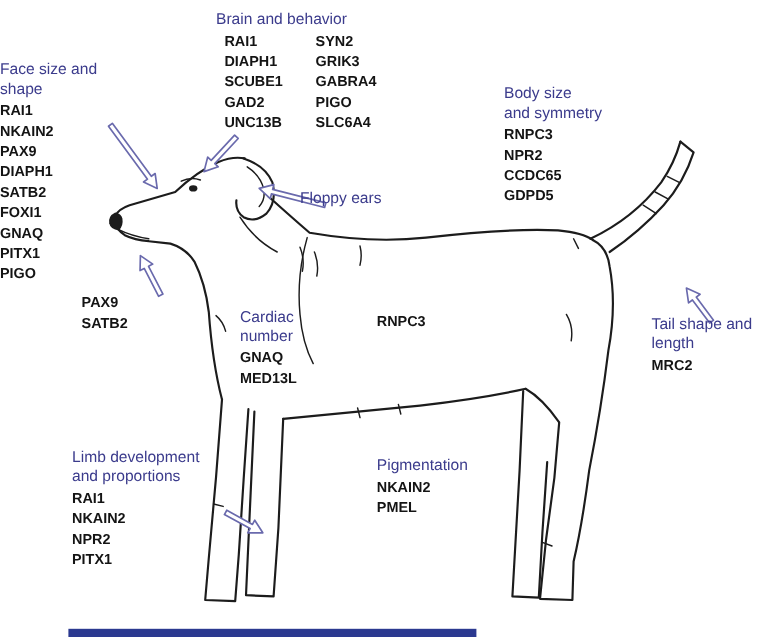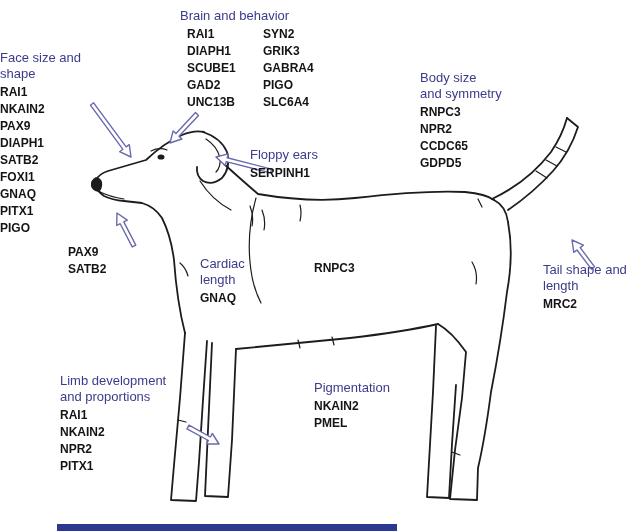--- a/index.html
+++ b/index.html
@@ -109,25 +109,22 @@
       <div class="genes">
           <div class="gene">SYN2</div>
           <div class="gene">GRIK3</div>
           <div class="gene">GABRA4</div>
           <div class="gene">PIGO</div>
           <div class="gene">SLC6A4</div>
         </div>
     </div>
   </div>
 
-  <div class="group" style="left:250px;top:147px;width:115px">
+  <div class="group" style="left:250px;top:157px;width:115px">
     <div class="heading">Floppy ears</div>
-    <div class="genes">
-        <div class="gene">SERPINH1</div>
-      </div>
   </div>
 
   <div class="group" style="left:420px;top:70px;width:115px">
     <div class="heading">Body size
 and symmetry</div>
     <div class="genes">
         <div class="gene">RNPC3</div>
         <div class="gene">NPR2</div>
         <div class="gene">CCDC65</div>
         <div class="gene">GDPD5</div>
@@ -136,23 +133,24 @@
 
   <div class="group" style="left:68px;top:242px;width:118px">
     <div class="genes">
         <div class="gene">PAX9</div>
         <div class="gene">SATB2</div>
       </div>
   </div>
 
   <div class="group" style="left:200px;top:256px;width:100px">
     <div class="heading">Cardiac
-length</div>
+number</div>
     <div class="genes">
         <div class="gene">GNAQ</div>
+        <div class="gene">MED13L</div>
       </div>
   </div>
 
   <div class="group" style="left:314px;top:258px;width:138px">
     <div class="genes">
         <div class="gene">RNPC3</div>
       </div>
   </div>
 
   <div class="group" style="left:543px;top:262px;width:97px">

